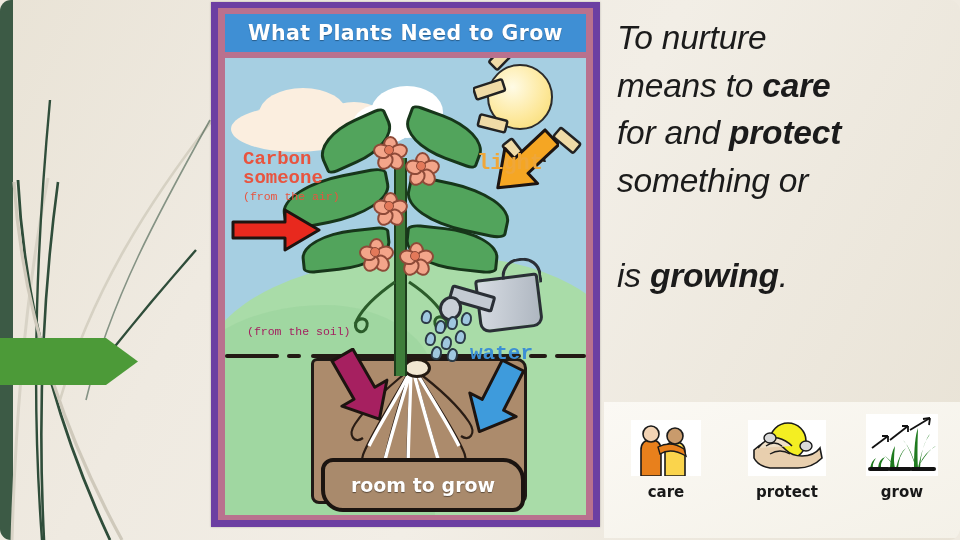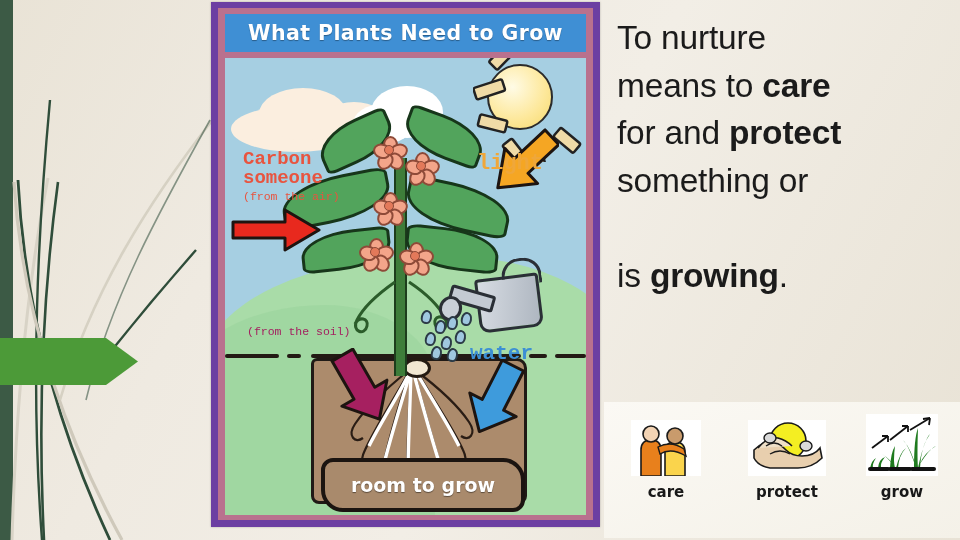--- a/index.html
+++ b/index.html
@@ -3,21 +3,21 @@
 <meta charset="utf-8">
 <style>
   html,body{margin:0;padding:0;}
   body{
     width:960px;height:540px;overflow:hidden;
     font-family:"Liberation Sans",sans-serif;
     background:#EFEAE0;
   }
   #slide{position:relative;width:960px;height:540px;
     background:linear-gradient(118deg,#E9E3D6 0%,#EFEAE1 28%,#F2EEE6 55%,#E8E2D5 100%);
-    overflow:hidden;}
+    overflow:hidden;border-radius:11px;}
 
   
   .leftbar{position:absolute;left:0;top:0;width:13px;height:540px;background:#3C5A45;}
   .grass{position:absolute;left:0;top:0;width:220px;height:540px;overflow:hidden;}
 
   
   .chevron{position:absolute;left:-4px;top:338px;width:142px;height:47px;
      background:#4C9A38;
      clip-path:polygon(0 0,110px 0,142px 50%,110px 100%,0 100%);
      border-radius:2px;}
@@ -88,21 +88,21 @@
      display:flex;align-items:center;justify-content:center;}
   .plaque span{font-family:"DejaVu Sans",sans-serif;font-weight:bold;font-size:19px;color:#fff;
      text-shadow:0 1px 1px rgba(0,0,0,.45);}
 
   
   .lab{position:absolute;font-family:Liberation Mono, monospace;font-weight:bold;line-height:1.02;}
   .lab .sub{display:block;font-weight:normal;font-size:11.5px;margin-top:2px;}
 
   
   .rtext{position:absolute;left:617px;top:14px;width:330px;
-     font-size:33.5px;line-height:1.42;color:#1b1b1b;letter-spacing:-.2px;}
+     font-size:33.5px;line-height:1.42;color:#1b1b1b;letter-spacing:-.2px;font-style:italic;}
   .rtext b{font-weight:bold;}
 
   
   .panel{position:absolute;left:604px;top:402px;width:356px;height:136px;
      background:linear-gradient(160deg,#FBF9F4,#F4F1E8);}
   .sym{position:absolute;text-align:center;}
   .symbox{background:#FFFFFF;display:block;margin:0 auto;position:relative;overflow:hidden;}
   .symlabel{display:block;margin-top:7px;font-family:"DejaVu Sans",sans-serif;font-weight:bold;
      font-size:15px;color:#181818;}
 </style>

